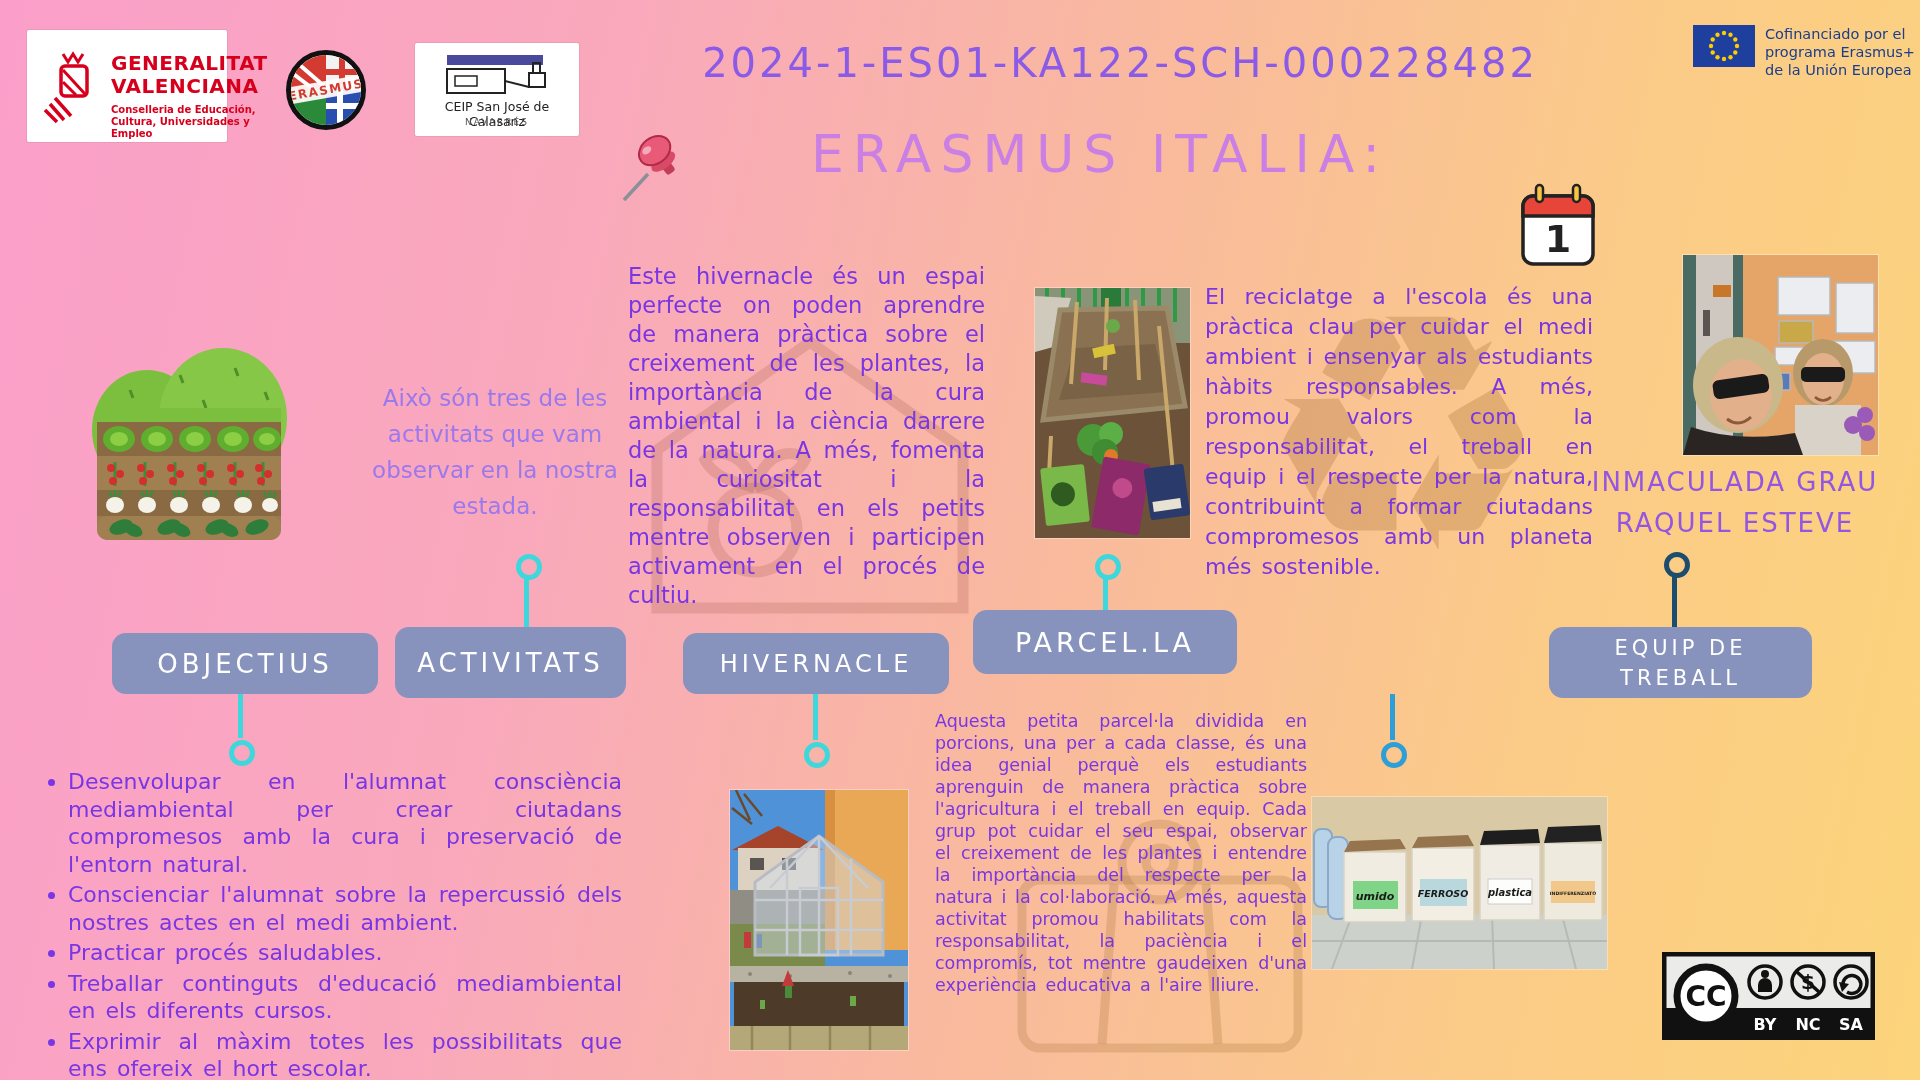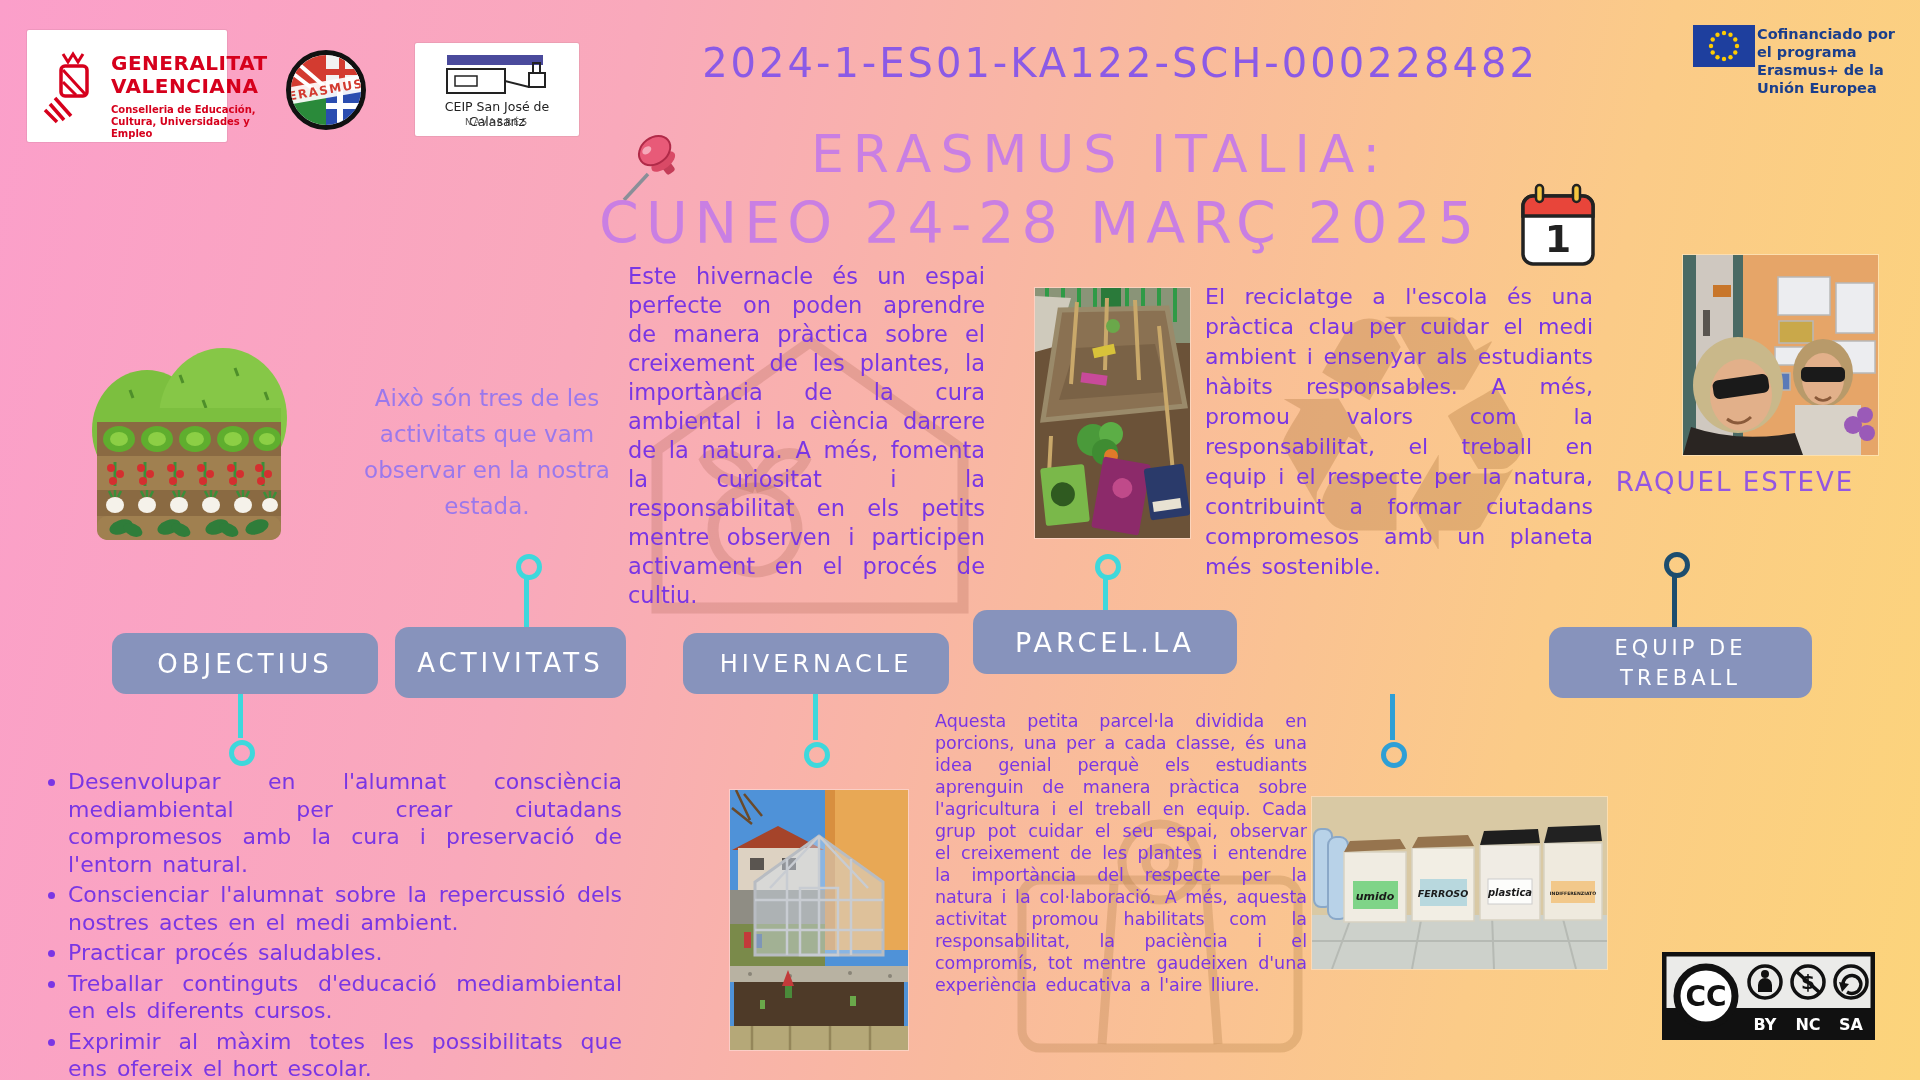--- a/index.html
+++ b/index.html
@@ -12,31 +12,31 @@
   
   .card{background:#fff;border-radius:2px;box-shadow:0 0 0 1px rgba(0,0,0,.05);}
   .gva-card{left:27px;top:30px;width:200px;height:112px;}
   .gva-title{position:absolute;left:84px;top:22px;color:#d6001c;font-weight:bold;font-size:20px;line-height:23px;letter-spacing:.5px;}
   .gva-sub{position:absolute;left:84px;top:74px;color:#d6001c;font-weight:bold;font-size:10px;line-height:12px;width:150px;}
   .erasmus-badge{left:286px;top:50px;width:80px;height:80px;}
   .ceip-card{left:415px;top:43px;width:164px;height:93px;text-align:center;}
   .ceip-name{position:absolute;left:0;top:56px;width:164px;font-size:12.5px;color:#222;}
   .ceip-town{position:absolute;left:0;top:74px;width:164px;font-size:9px;color:#555;letter-spacing:2px;}
   .eu-box{left:1693px;top:25px;display:flex;align-items:flex-start;}
-  .eu-text{margin-left:2px;width:152px;color:#1a3e8c;font-size:14.5px;line-height:18px;font-weight:bold;}
+  .eu-text{margin-left:10px;width:152px;color:#1a3e8c;font-size:14.5px;line-height:18px;font-weight:normal;}
   
   .project-code{left:640px;top:40px;width:960px;text-align:center;color:#8b5ae6;font-size:40px;letter-spacing:3px;}
   .title1{left:700px;top:124px;width:800px;text-align:center;color:#c97fe3;font-size:52px;letter-spacing:9px;}
   .title2{left:540px;top:190px;width:1000px;text-align:center;color:#c97fe3;font-size:57px;letter-spacing:7px;}
   
   .para{color:#7a36e4;text-align:justify;word-spacing:3px;}
   .hivernacle-para{left:628px;top:262px;width:357px;font-size:22.5px;line-height:29px;}
   .reciclatge-para{left:1205px;top:282px;width:388px;font-size:22px;line-height:30px;}
   .parcella-para{left:935px;top:710px;width:372px;font-size:17.5px;line-height:22px;}
-  .activities-note{left:348px;top:380px;width:278px;text-align:center;color:#9b78ec;font-size:23px;line-height:36px;}
+  .activities-note{left:356px;top:380px;width:278px;text-align:center;color:#9b78ec;font-size:23px;line-height:36px;}
   .team-names{left:1570px;top:462px;width:330px;text-align:center;color:#9456e2;font-size:26px;line-height:41px;letter-spacing:2px;}
   .objectius-list{left:30px;top:756px;width:604px;font-size:22px;line-height:27.5px;}
   .objectius-list ul{margin:12px;padding-left:26px;}
   .objectius-list li{margin-bottom:3px;}
   
   .tl-btn{position:absolute;background:#8793bc;border-radius:14px;color:#fff;display:flex;align-items:center;justify-content:center;text-align:center;letter-spacing:4px;cursor:pointer;}
   .conn{position:absolute;width:5px;background:#3ed8dc;}
   .node{position:absolute;width:16px;height:16px;border:5px solid #3ed8dc;border-radius:50%;}
   .conn.blue{background:#2e9fd6;} .node.blue{border-color:#2e9fd6;}
   .conn.navy{background:#1d4d6e;} .node.navy{border-color:#1d4d6e;}
@@ -128,21 +128,20 @@
     <path d="M30 48 L6 74" stroke="#8a8f98" stroke-width="3.5"></path>
     <g transform="rotate(-38 44 34)">
       <rect x="39" y="36" width="10" height="14" rx="3" fill="#c43d58"></rect>
       <ellipse cx="44" cy="36" rx="14" ry="7" fill="#d94a66"></ellipse>
       <ellipse cx="44" cy="22" rx="17" ry="13" fill="#e85a78" stroke="#b02a48" stroke-width="2"></ellipse>
       <ellipse cx="38" cy="17" rx="5" ry="3.5" fill="#f6a9ba"></ellipse>
     </g>
   </svg>
 
   <div class="abs title1">ERASMUS ITALIA:</div>
-  <div class="abs title2">CUNEO 24-28 MARÇ 2025</div>
 
   <svg class="abs" style="left:1518px;top:182px" width="80" height="88" viewBox="0 0 80 88">
     <rect x="5" y="14" width="70" height="68" rx="10" fill="#fff" stroke="#222" stroke-width="3.5"></rect>
     <path d="M15 14 h50 a10 10 0 0 1 10 10 v10 h-70 v-10 a10 10 0 0 1 10 -10 z" fill="#e8453a" stroke="#222" stroke-width="3.5"></path>
     <rect x="18" y="3" width="7" height="17" rx="3.5" fill="#f5c63f" stroke="#222" stroke-width="2.5"></rect>
     <rect x="55" y="3" width="7" height="17" rx="3.5" fill="#f5c63f" stroke="#222" stroke-width="2.5"></rect>
     <text x="40" y="70" text-anchor="middle" font-size="38" font-weight="bold" fill="#222">1</text>
   </svg>
 
   <svg class="abs" style="left:85px;top:330px" width="207" height="218" viewBox="0 0 207 218">
@@ -287,20 +286,21 @@
     <ellipse cx="55" cy="130" rx="45" ry="48" fill="#c9b88a"></ellipse>
     <ellipse cx="58" cy="140" rx="31" ry="36" fill="#e2b08a"></ellipse>
     <g transform="rotate(-8 58 132)">
         <rect x="30" y="122" width="56" height="19" rx="6" fill="#1a1a1a"></rect>
       </g>
     <path d="M44 164 q12 9 24 -2" stroke="#8a5a3a" stroke-width="3" fill="none"></path>
     <path d="M0 200 L8 172 Q55 188 112 178 L120 200 Z" fill="#2a2522"></path>
   </svg>
 
   <div class="abs team-names">
+    <div>INMACULADA GRAU</div>
     <div>RAQUEL ESTEVE</div>
   </div>
 
   <div class="node" style="left:516px;top:554px"></div>
   <div class="conn" style="left:524px;top:578px;height:52px"></div>
   <div class="node" style="left:1095px;top:554px"></div>
   <div class="conn" style="left:1103px;top:578px;height:52px"></div>
   <div class="node navy" style="left:1664px;top:552px"></div>
   <div class="conn navy" style="left:1672px;top:576px;height:54px"></div>
   <div class="conn" style="left:238px;top:694px;height:44px"></div>

